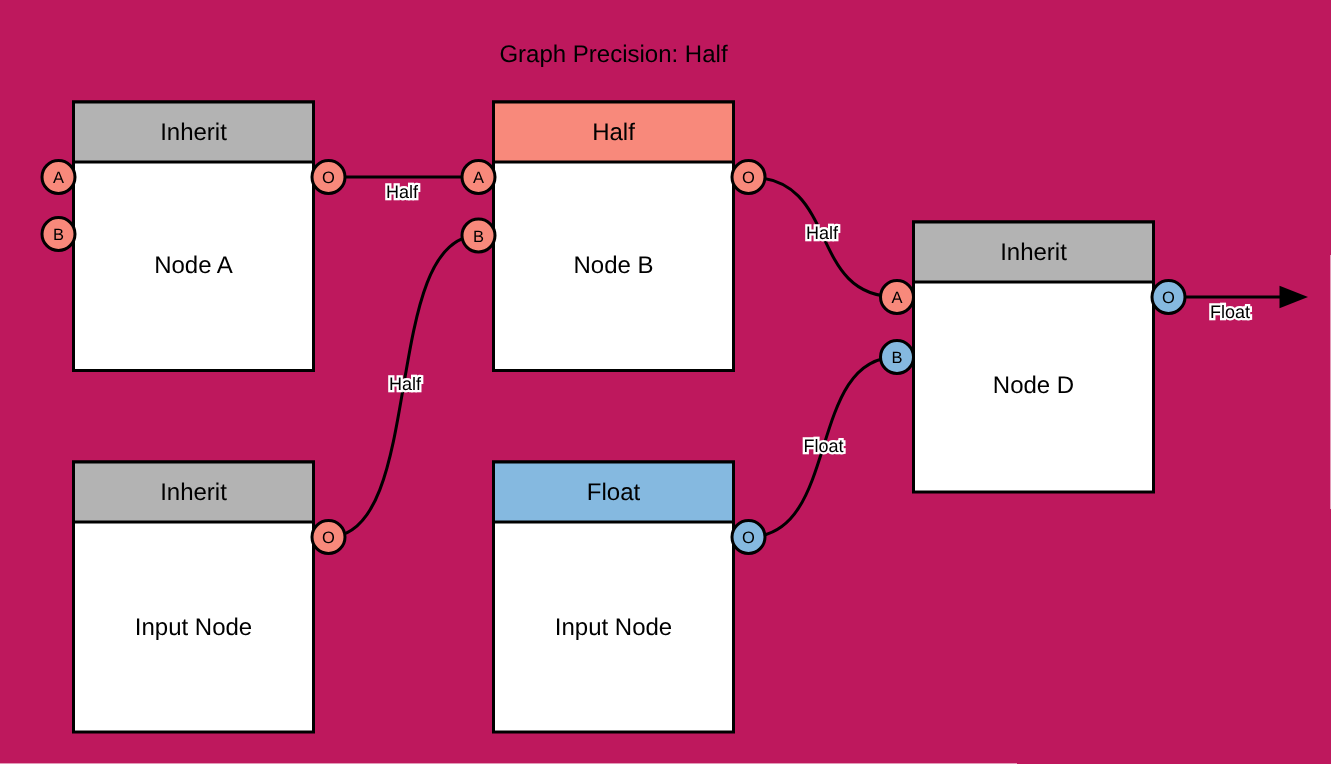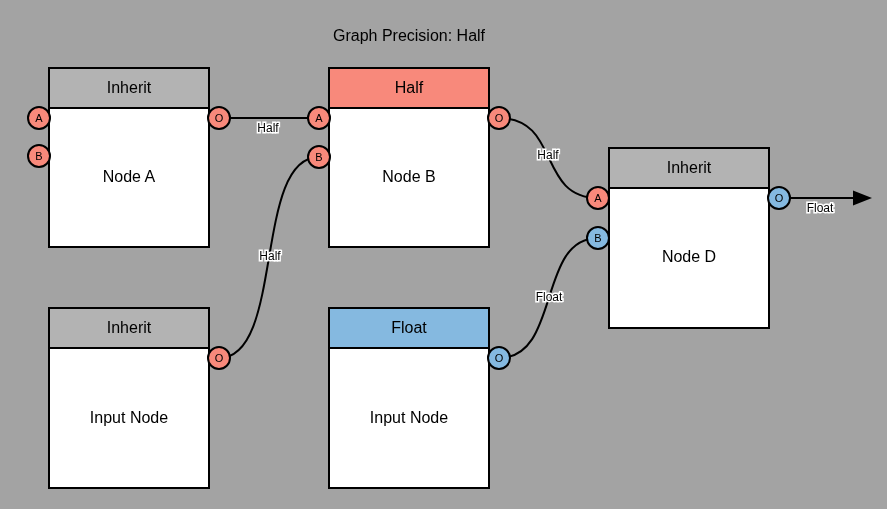--- a/index.html
+++ b/index.html
@@ -4,21 +4,21 @@
 <style>
   html, body {
     margin: 0;
     padding: 0;
     background: #ffffff;
   }
   .canvas-wrap {
     width: 887px;
     height: 509px;
     position: relative;
-    background: #a3a3a3;
+    background: #be185d;
   }
   svg {
     font-family: "Liberation Sans", sans-serif;
   }
   .node-body {
     fill: #ffffff;
     stroke: #000000;
     stroke-width: 2;
   }
   .node-header {

